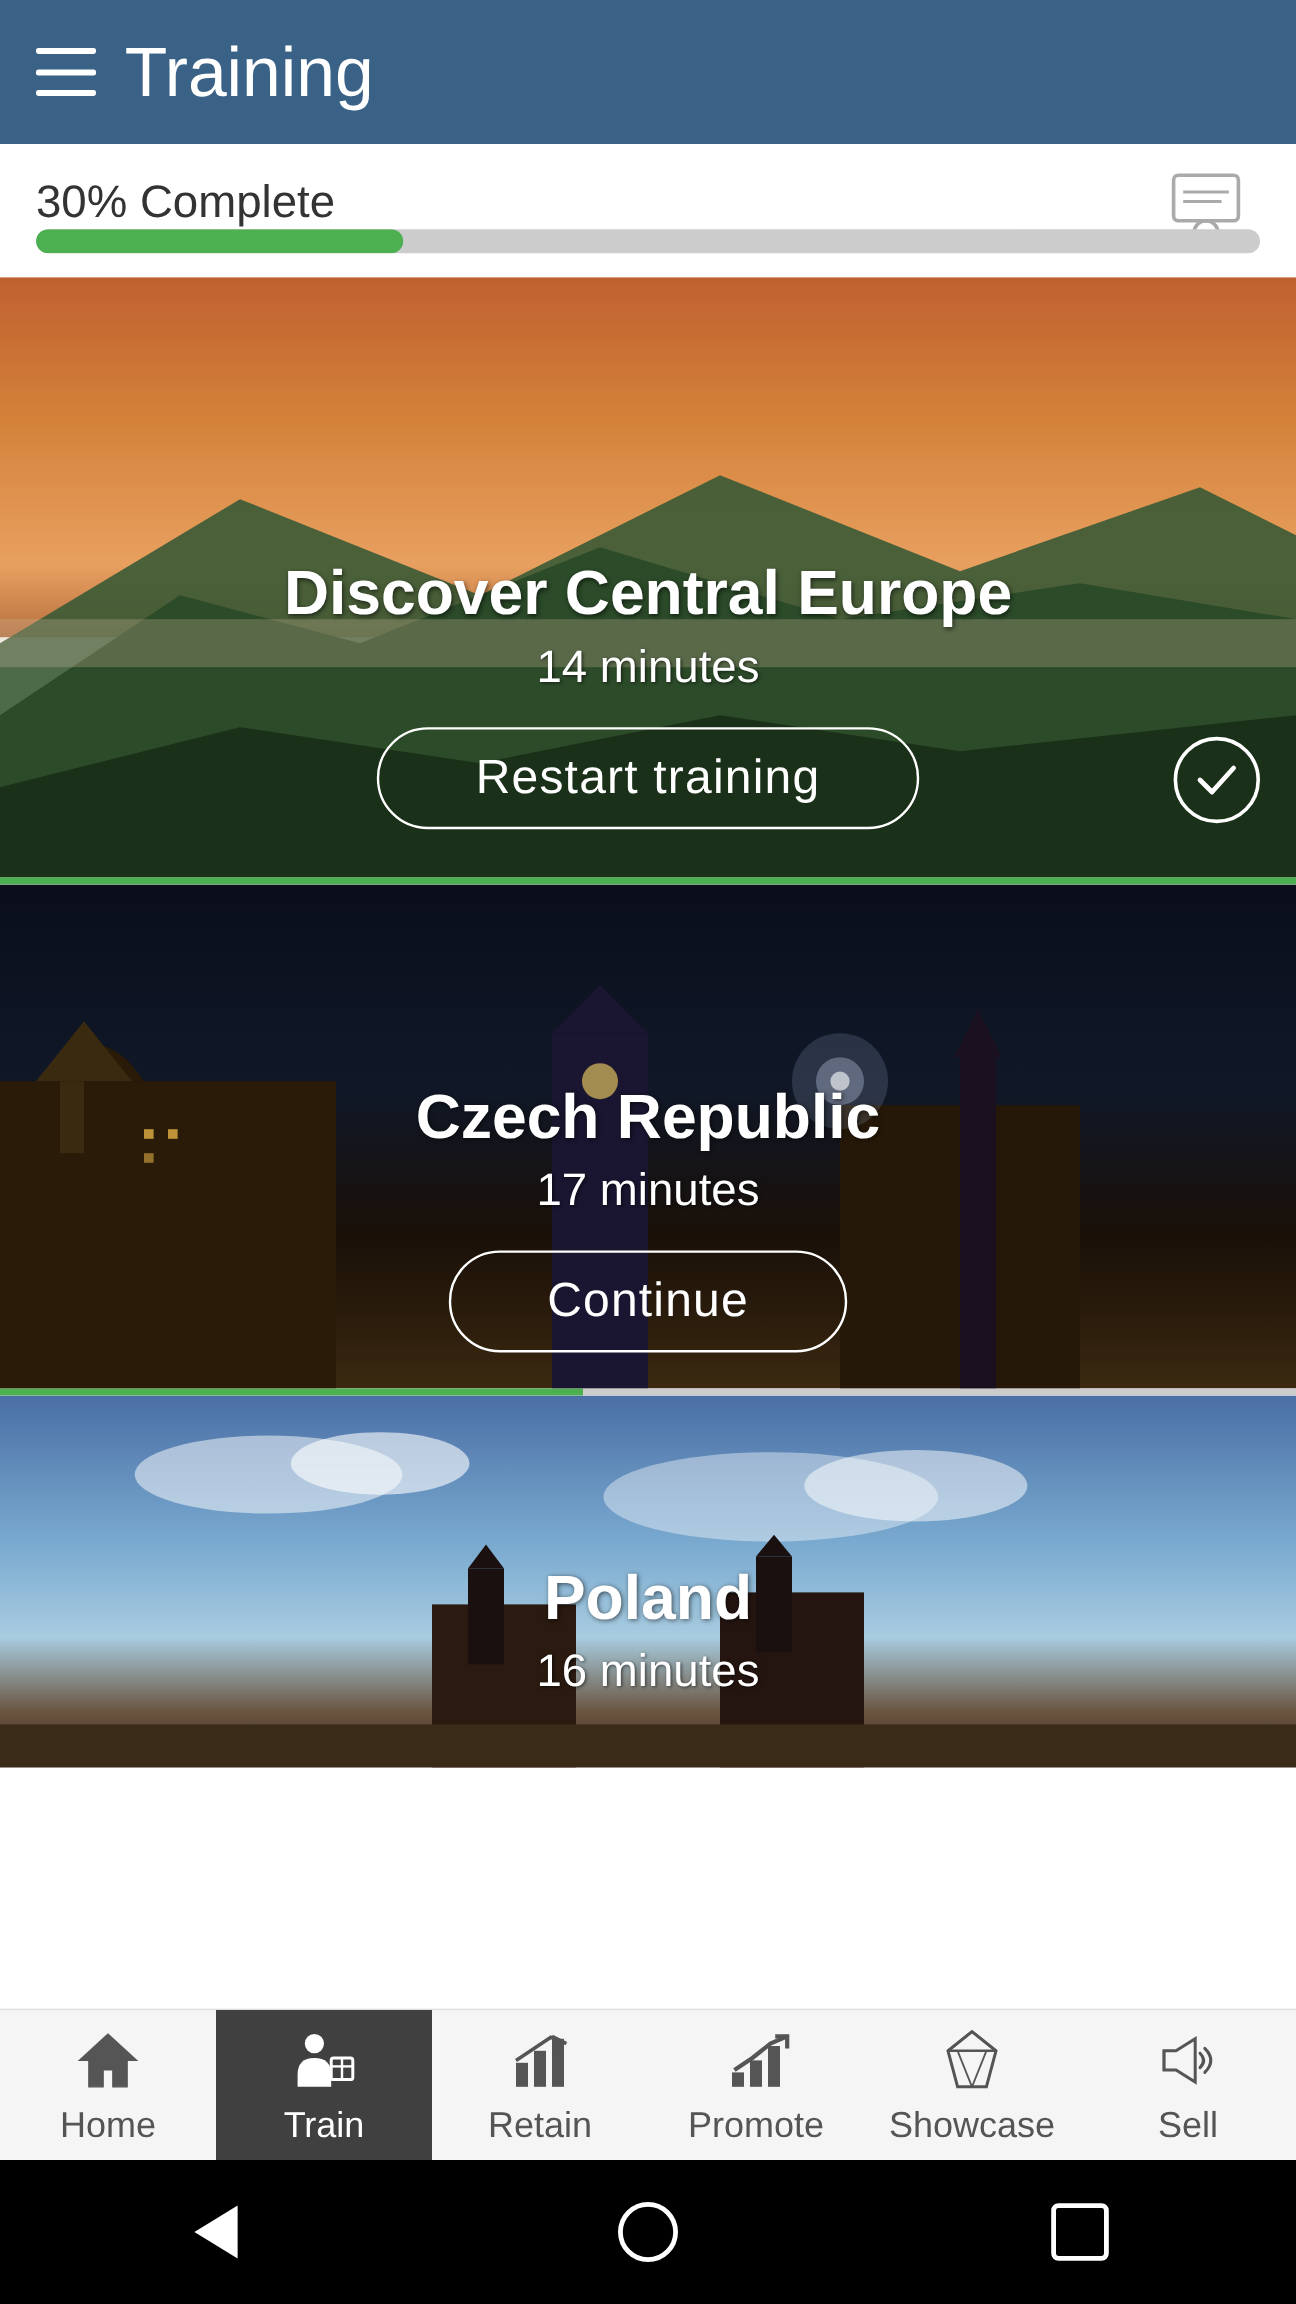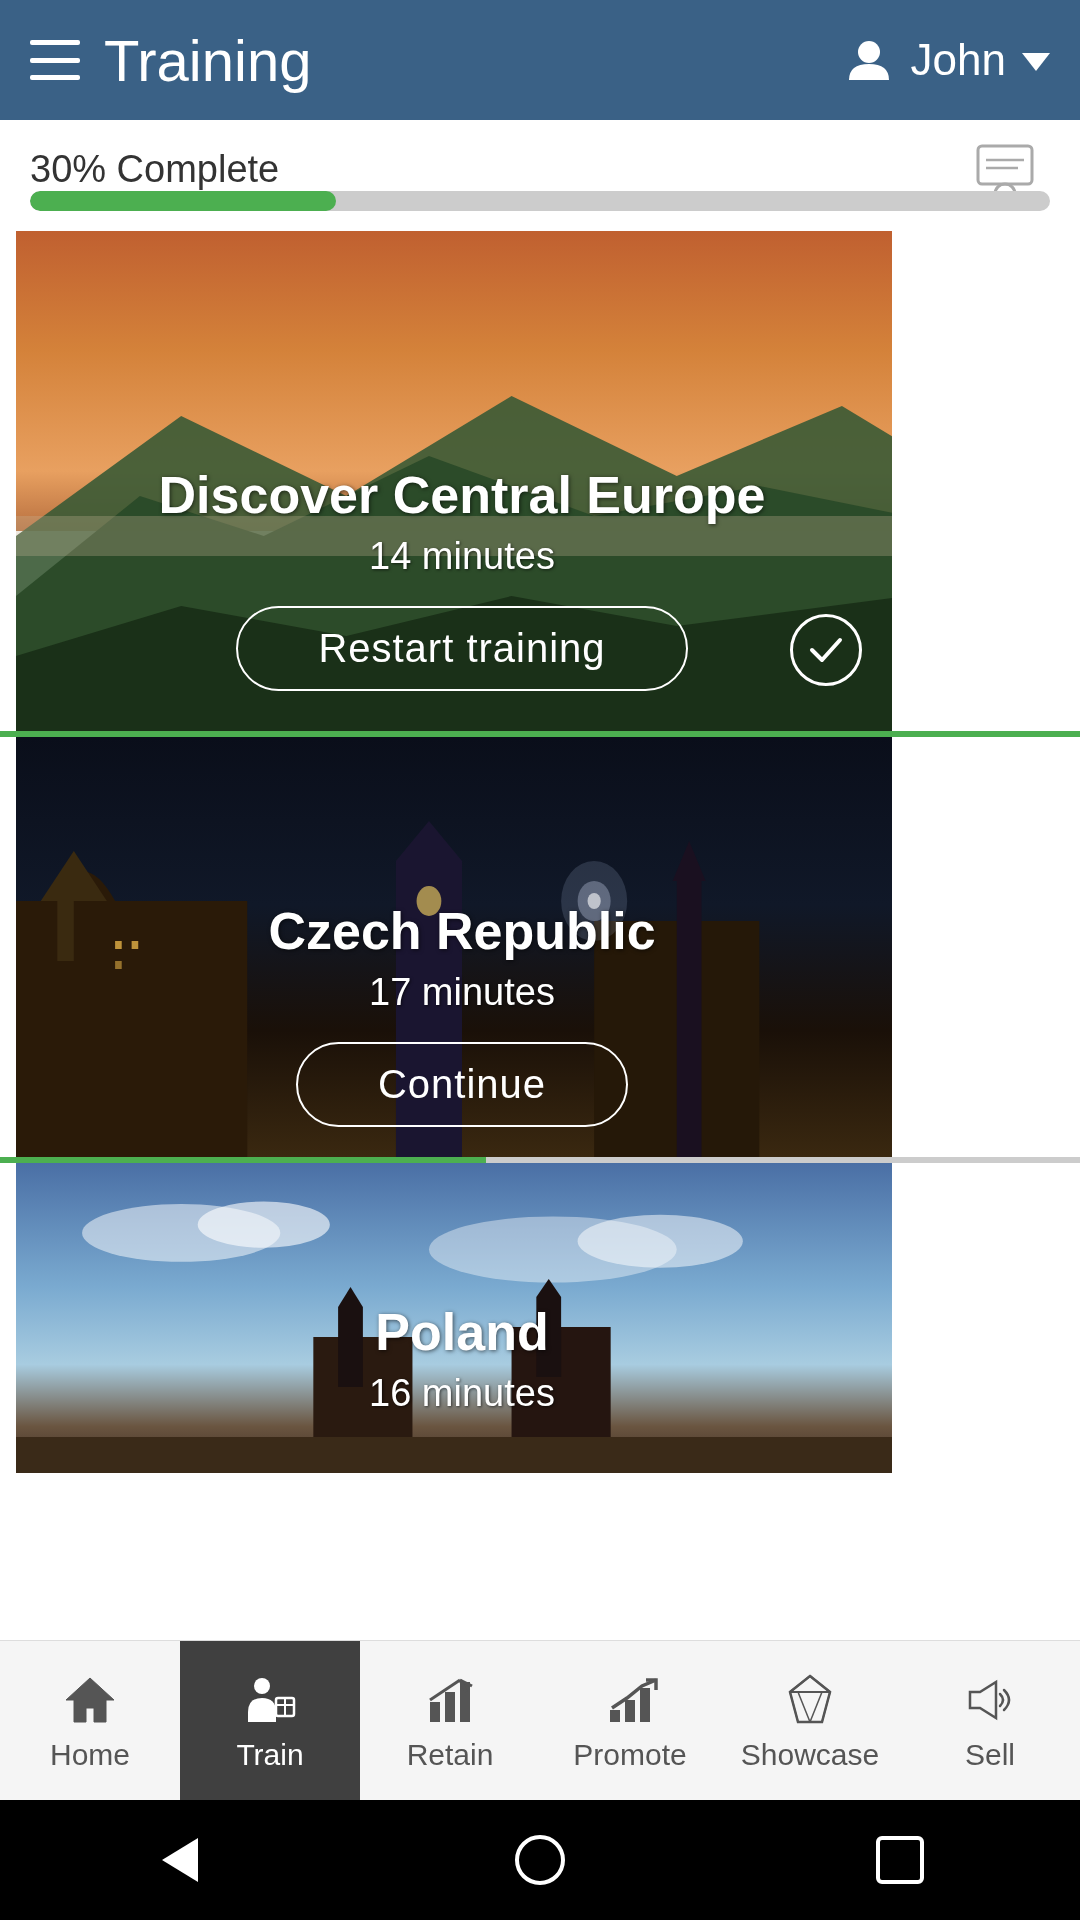--- a/index.html
+++ b/index.html
@@ -87,23 +87,22 @@
     }
     .progress-bar-fill {
       height: 100%;
       background: #4caf50;
       border-radius: 10px;
       width: 30%;
     }
 
     .card {
       position: relative;
-      width: 892px;
+      width: 1080px;
       overflow: hidden;
-      padding-left: 16px;
     }
 
     .card-1 { height: 500px; }
     .card-2 { height: 420px; }
     .card-3 { height: 310px; }
 
     .card-content {
       position: absolute;
       width: 100%;
       display: flex;
@@ -164,21 +163,21 @@
       background: linear-gradient(to right, #4caf50 45%, #ccc 45%);
       width: 100%;
     }
 
     
     .bottom-nav {
       position: absolute;
       bottom: 120px;
       left: 0;
       width: 1080px;
-      height: 160px;
+      height: 126px;
       background: #f5f5f5;
       display: flex;
       border-top: 1px solid #ddd;
     }
     .nav-item {
       flex: 1;
       display: flex;
       flex-direction: column;
       align-items: center;
       justify-content: center;
@@ -249,28 +248,20 @@
 <body>
 
 <div class="header">
   <div class="header-left">
     <div class="hamburger-icon">
       <span></span>
       <span></span>
       <span></span>
     </div>
     <span class="header-title">Training</span>
-  </div>
-  <div class="header-right">
-    <svg width="52" height="52" viewBox="0 0 52 52" fill="white">
-      <circle cx="26" cy="18" r="11" fill="white"></circle>
-      <path d="M6 46 Q6 30 26 30 Q46 30 46 46 Z" fill="white"></path>
-    </svg>
-    <span class="user-name">John</span>
-    <div class="chevron-down"></div>
   </div>
 </div>
 
 <div class="progress-section">
   <div style="position: relative;">
     <span class="progress-label">30% Complete</span>
     
     <svg style="position:absolute; top:-10px; right:10px; width:70px; height:70px;" viewBox="0 0 70 70" fill="none">
       <rect x="8" y="8" width="54" height="38" rx="4" stroke="#aaa" stroke-width="3" fill="none"></rect>
       <line x1="16" y1="22" x2="54" y2="22" stroke="#aaa" stroke-width="2.5"></line>

